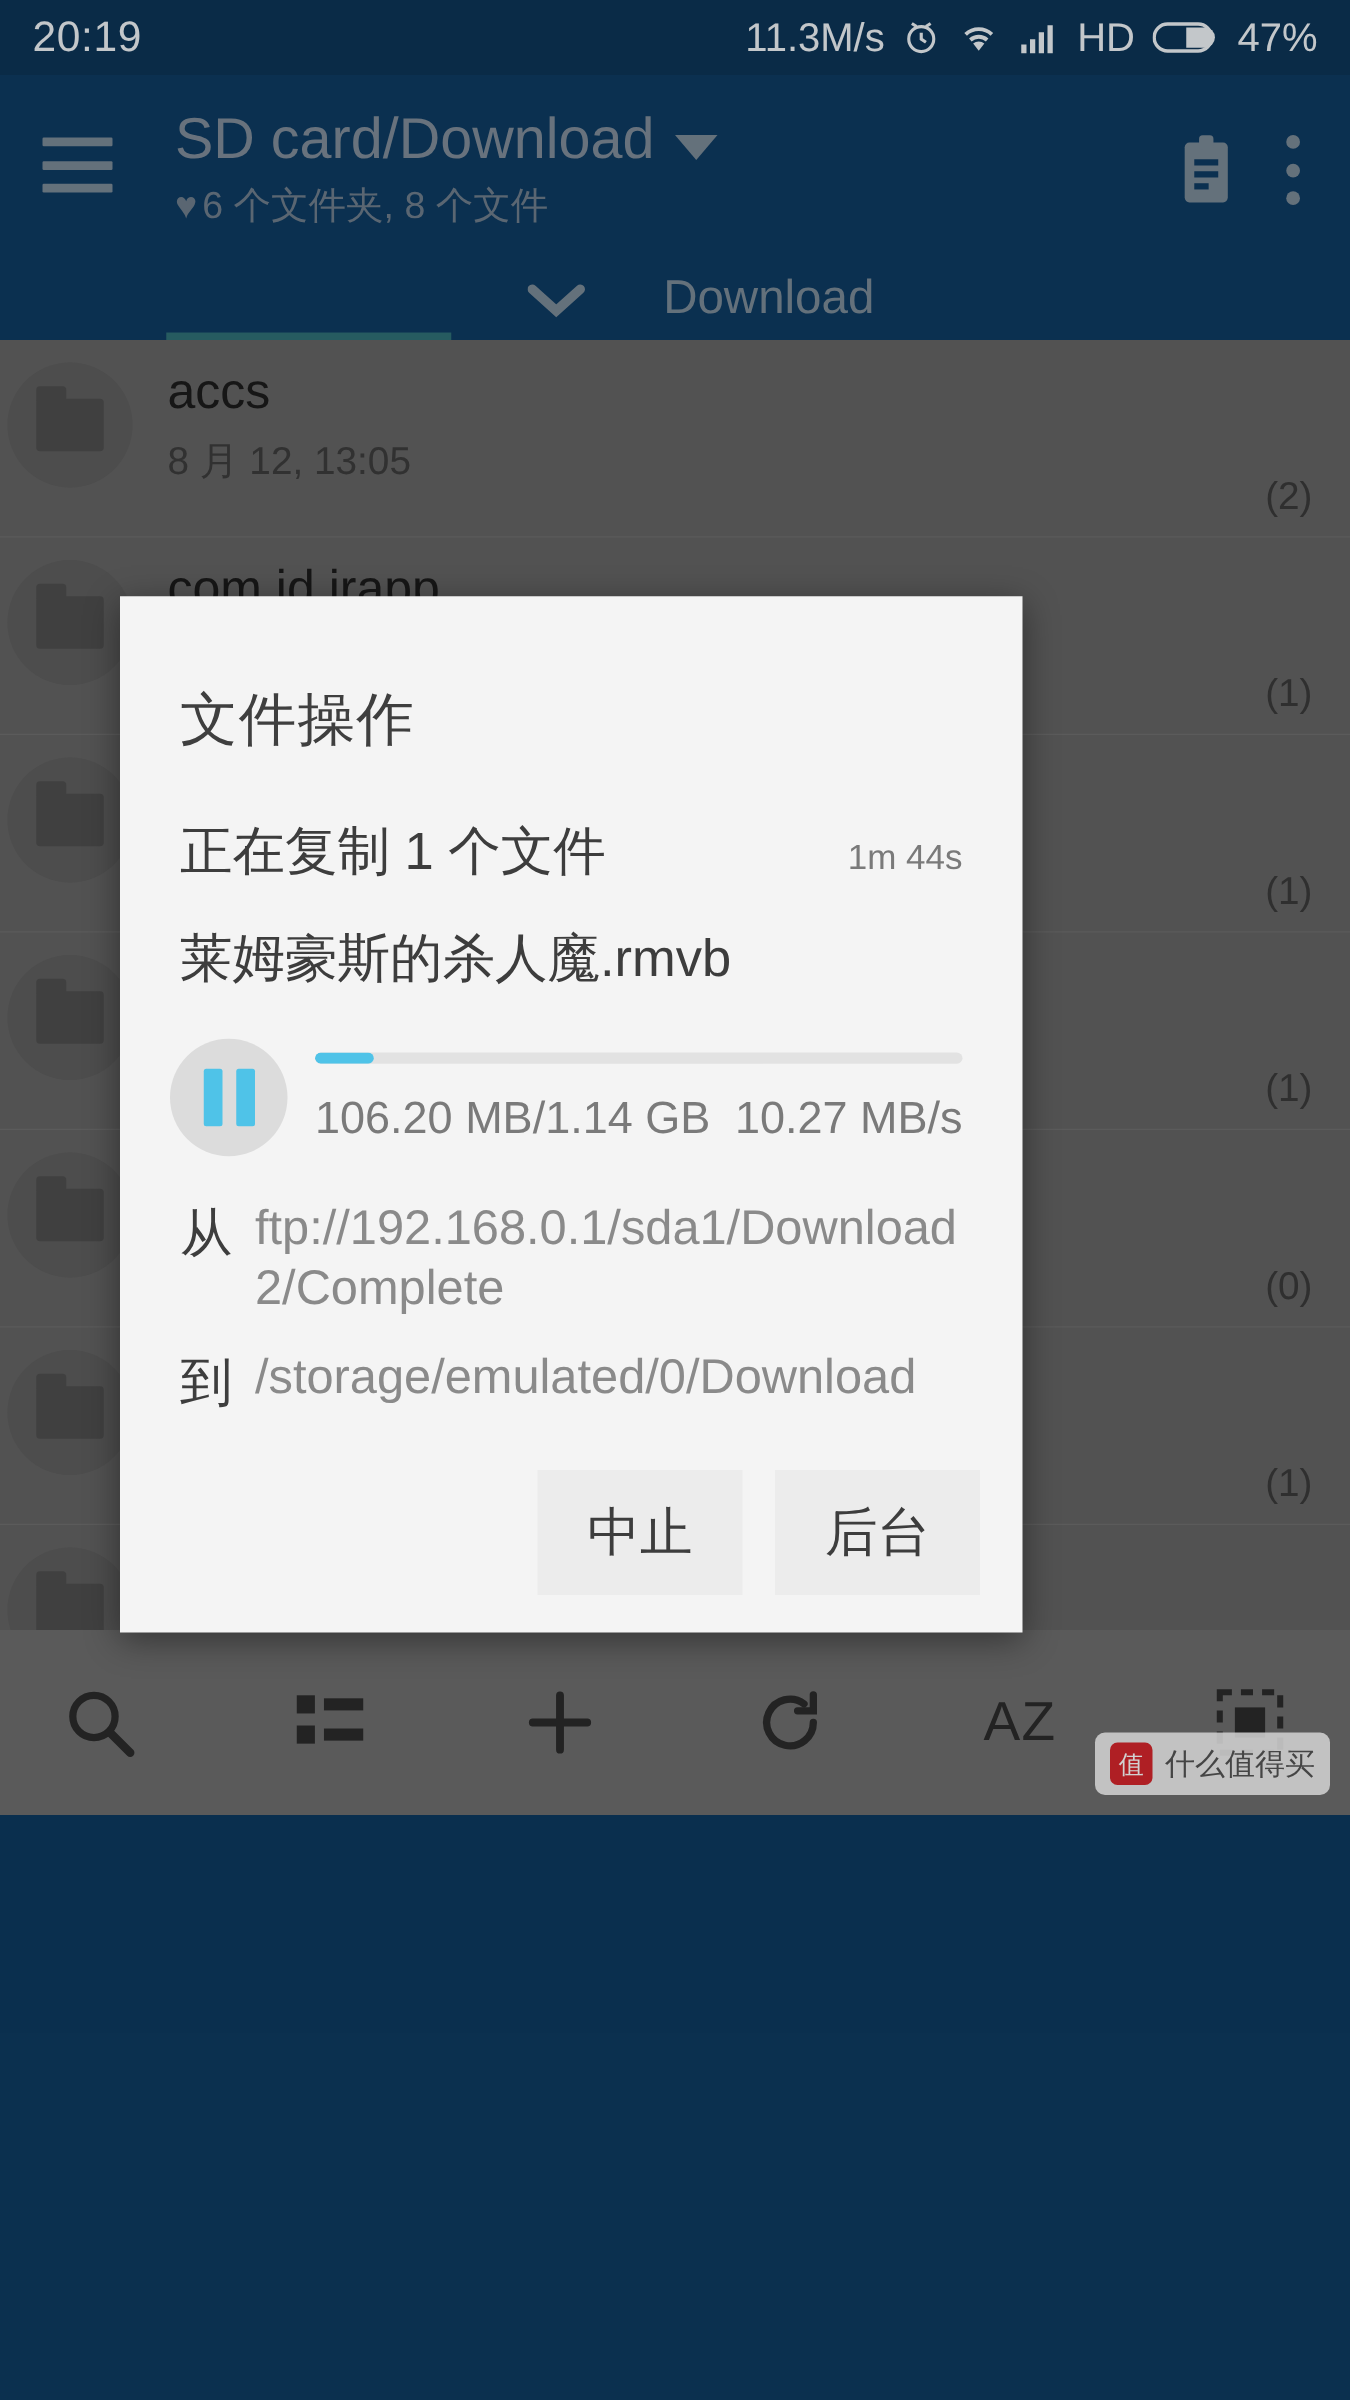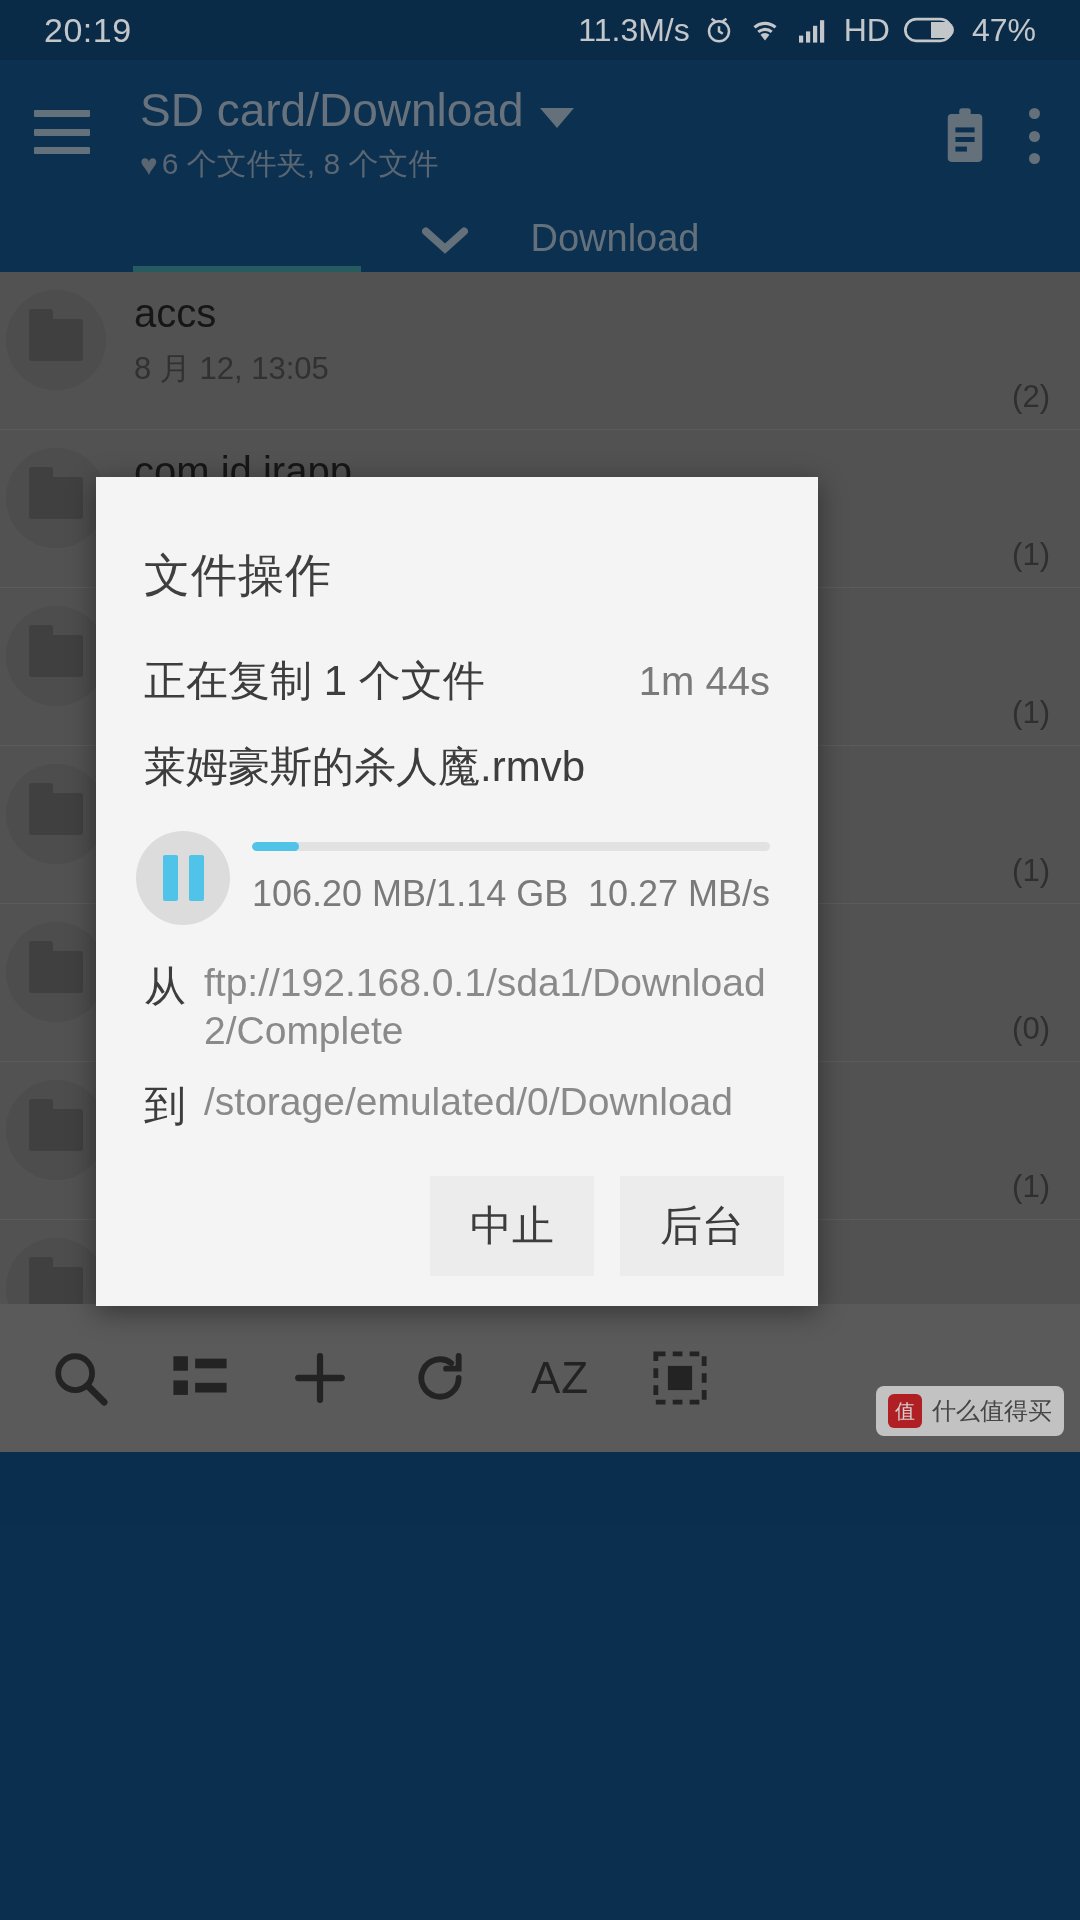--- a/index.html
+++ b/index.html
@@ -13,21 +13,21 @@
 
   
   #app-root { position: absolute; inset: 0; }
 
   
   .statusbar {
     height: 60px;
     background: #0d3557;
     display: flex;
     align-items: center;
-    padding: 0 44px;
+    padding: 0 26px;
     color: #eef3f7;
     font-size: 34px;
   }
   .statusbar .clock { letter-spacing: 0.5px; }
   .statusbar .right {
     margin-left: auto;
     display: flex;
     align-items: center;
     gap: 14px;
     font-size: 32px;
@@ -150,21 +150,21 @@
   .row.two-line { height: 158px; align-items: flex-start; padding-top: 18px; }
 
   
   .toolbar {
     position: absolute;
     left: 0; right: 0; bottom: 0;
     height: 148px;
     background: #6e6e6e;
     display: flex;
     align-items: center;
-    justify-content: flex-start;
+    justify-content: space-between;
     padding: 0 20px;
   }
   .tb-btn {
     width: 120px; height: 110px;
     display: flex; align-items: center; justify-content: center;
     color: #2b2b2b;
   }
   .tb-az { font-size: 44px; letter-spacing: 1px; color: #2b2b2b; }
 
   .watermark {
@@ -198,21 +198,21 @@
   .dlg-title {
     font-size: 46px; color: #3f3f3f;
     padding: 20px 48px 0 48px;
     letter-spacing: 1px;
   }
   .dlg-line1 {
     display: flex; align-items: baseline;
     padding: 46px 48px 0 48px;
   }
   .dlg-op { font-size: 42px; color: #3d3d3d; }
-  .dlg-eta { margin-left: auto; font-size: 40px; color: #7a7a7a; }
+  .dlg-eta { margin-left: auto; font-size: 28px; color: #7a7a7a; }
   .dlg-filename {
     padding: 30px 48px 0 48px;
     font-size: 42px; color: #3d3d3d;
     word-break: break-all;
   }
 
   .progress-block {
     display: flex; align-items: center;
     padding: 36px 48px 0 40px;
   }

